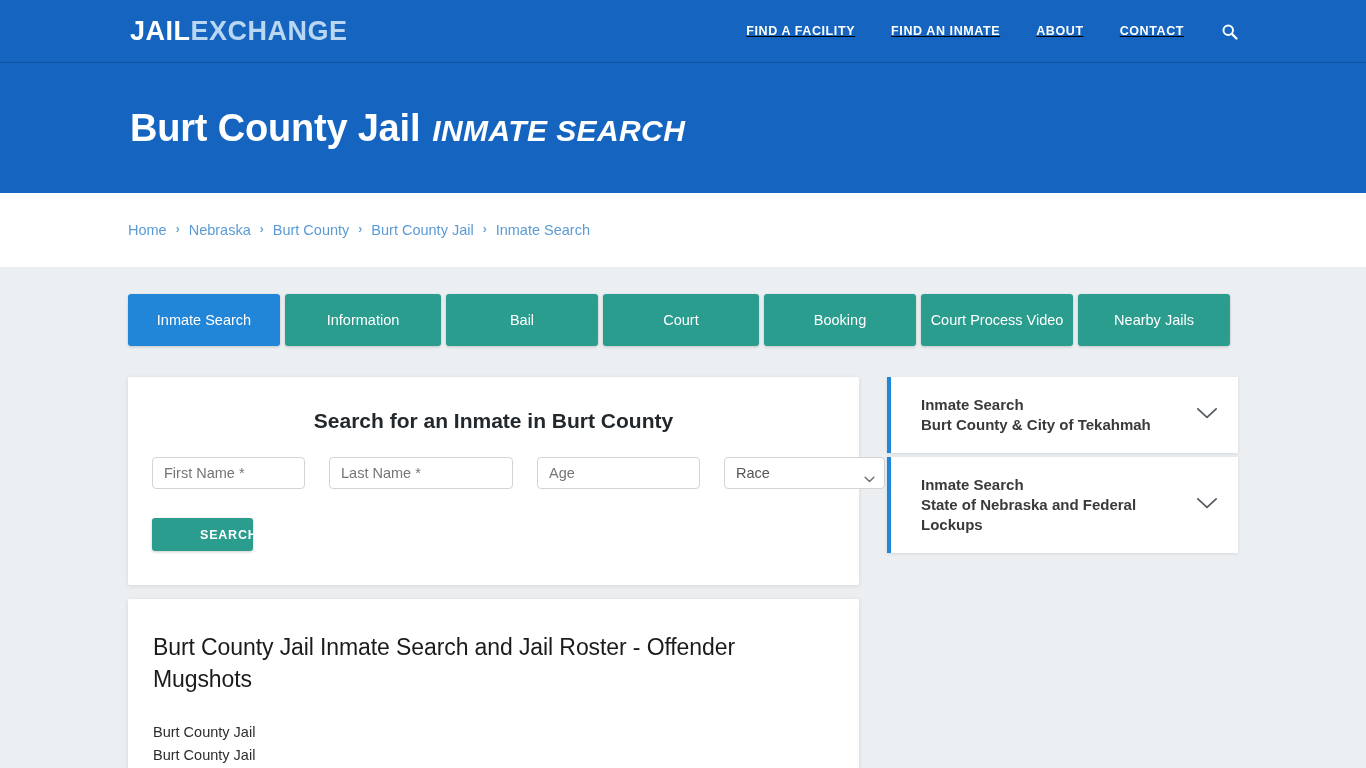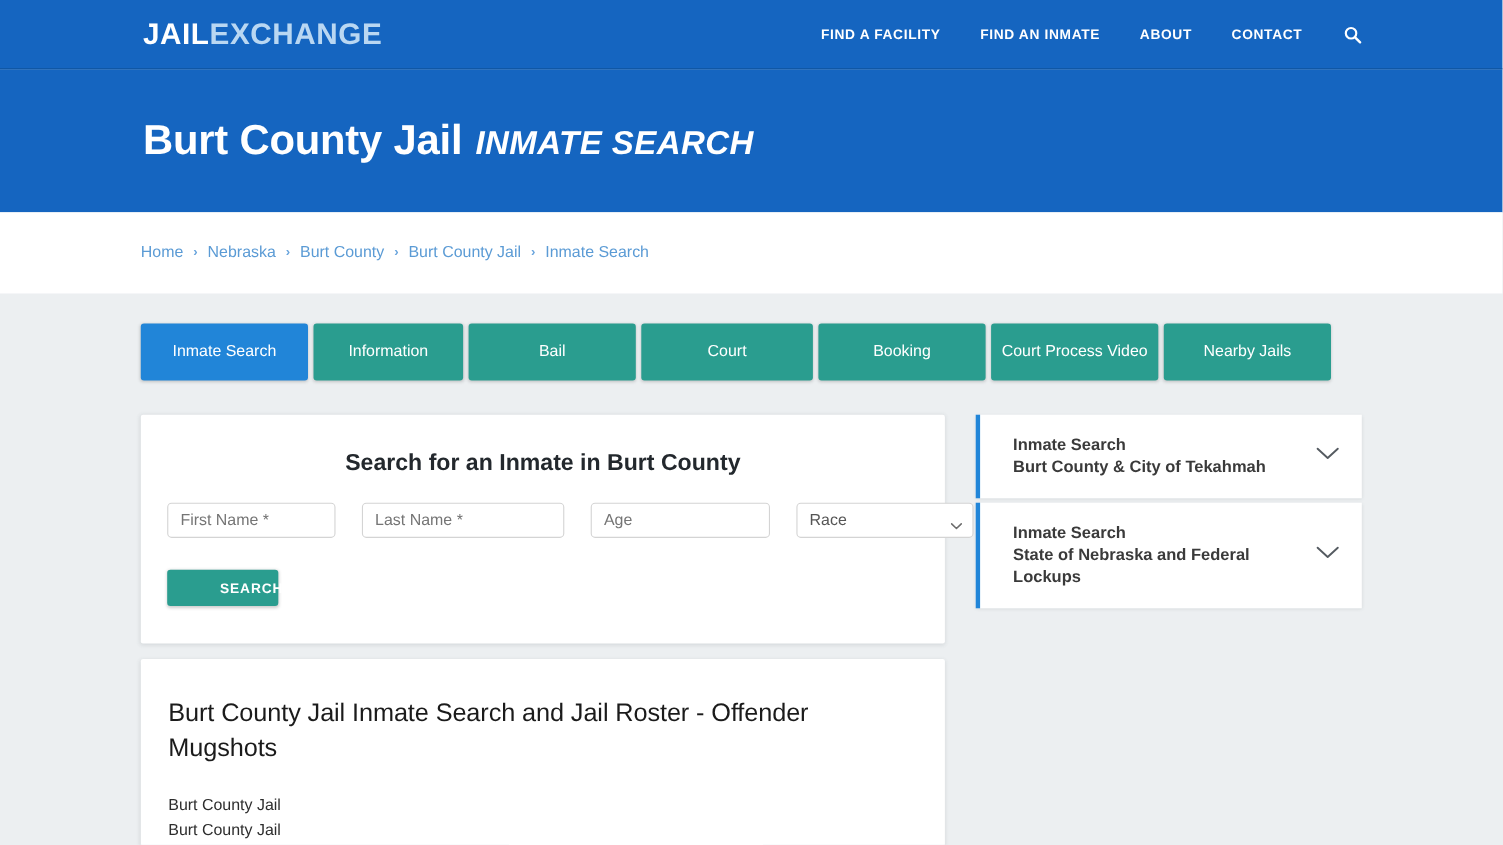--- a/index.html
+++ b/index.html
@@ -30,20 +30,21 @@
   }
   .logo .jail { color: #ffffff; }
   .logo .exchange { color: #b9d7f2; }
 
   .nav-links {
     margin-left: auto;
     margin-right: 128px;
     display: flex;
     align-items: center;
     gap: 36px;
+    text-decoration: underline;
   }
   .nav-links a {
     color: #ffffff;
     font-size: 12.5px;
     font-weight: bold;
     letter-spacing: 0.6px;
     text-decoration: none;
     white-space: nowrap;
   }
   .nav-search {
@@ -125,21 +126,21 @@
     display: flex;
     align-items: center;
     justify-content: center;
     cursor: pointer;
     box-shadow: 0 1px 3px rgba(0,0,0,0.18);
     white-space: nowrap;
     padding: 0 14px;
   }
   .tab.active { background: #2185d8; }
   .tab.t0 { width: 152px; }
-  .tab.t1 { width: 136px; }
+  .tab.t1 { width: 156px; }
   .tab.t2 { width: 152px; }
   .tab.t3 { width: 156px; }
   .tab.t4 { width: 152px; }
   .tab.t5 { width: 152px; }
   .tab.t6 { width: 152px; }
 
   
   .cols { display: flex; gap: 28px; margin-top: 31px; align-items: flex-start; }
   .colL { width: 731px; }
   .colR { width: 351px; }

